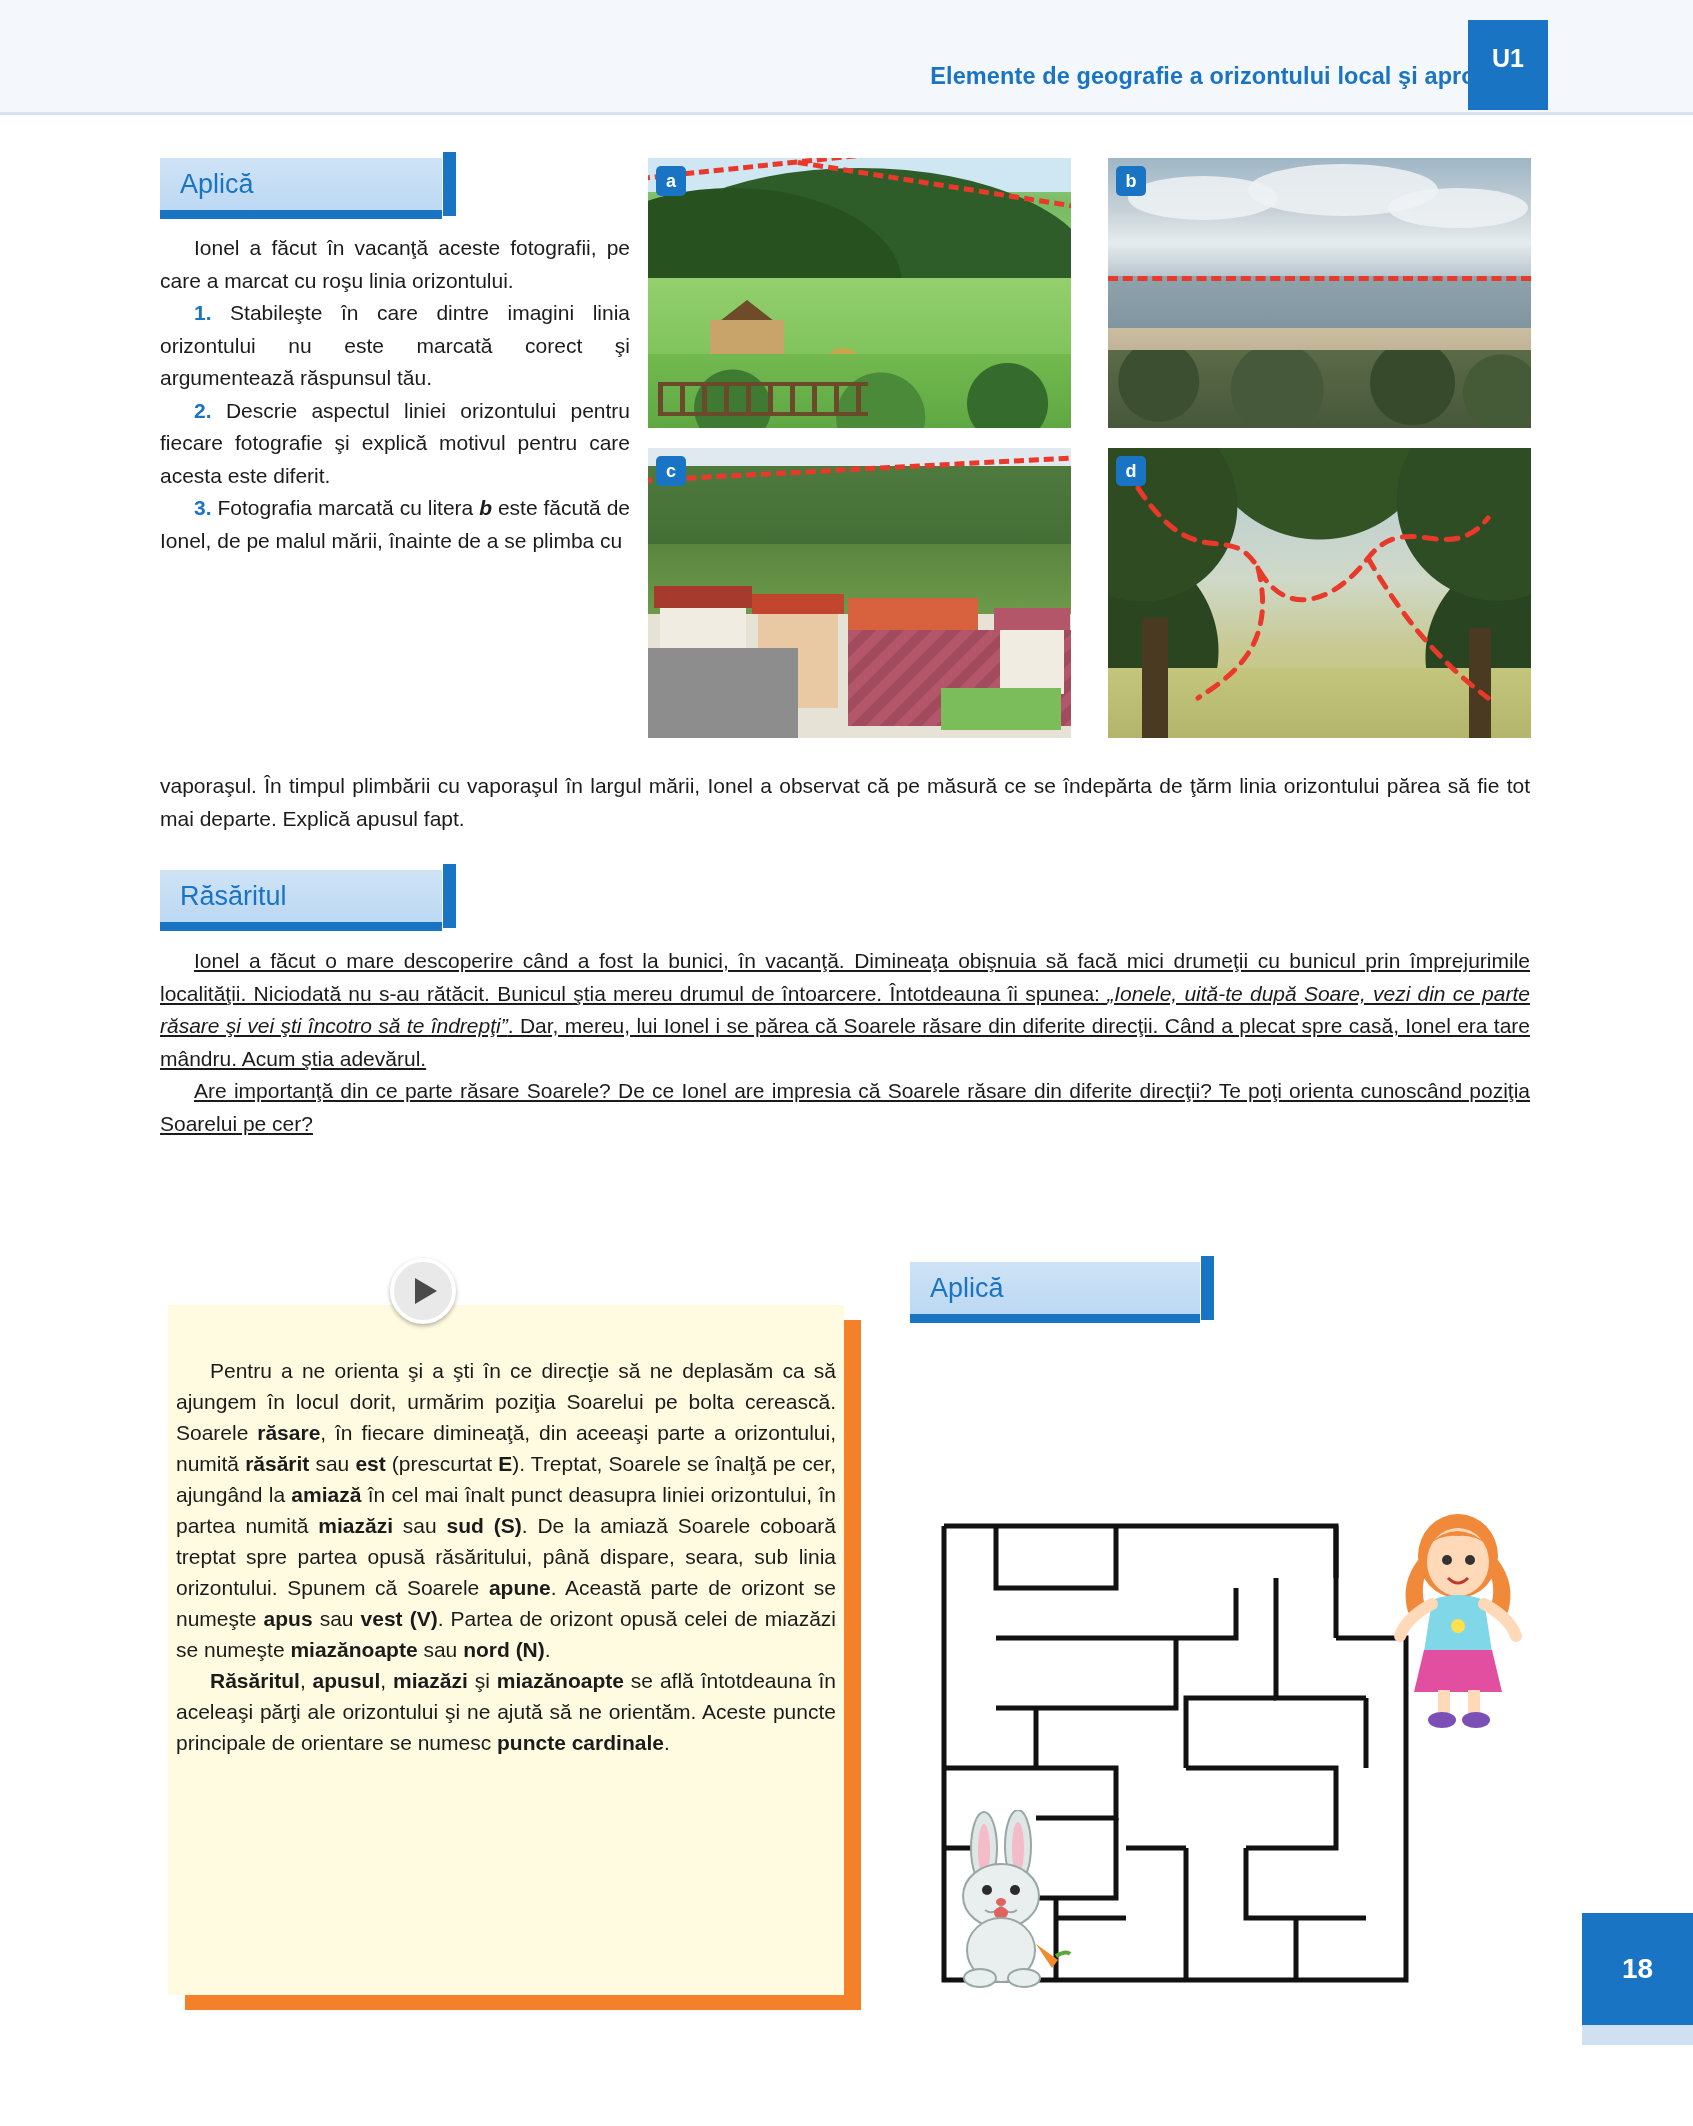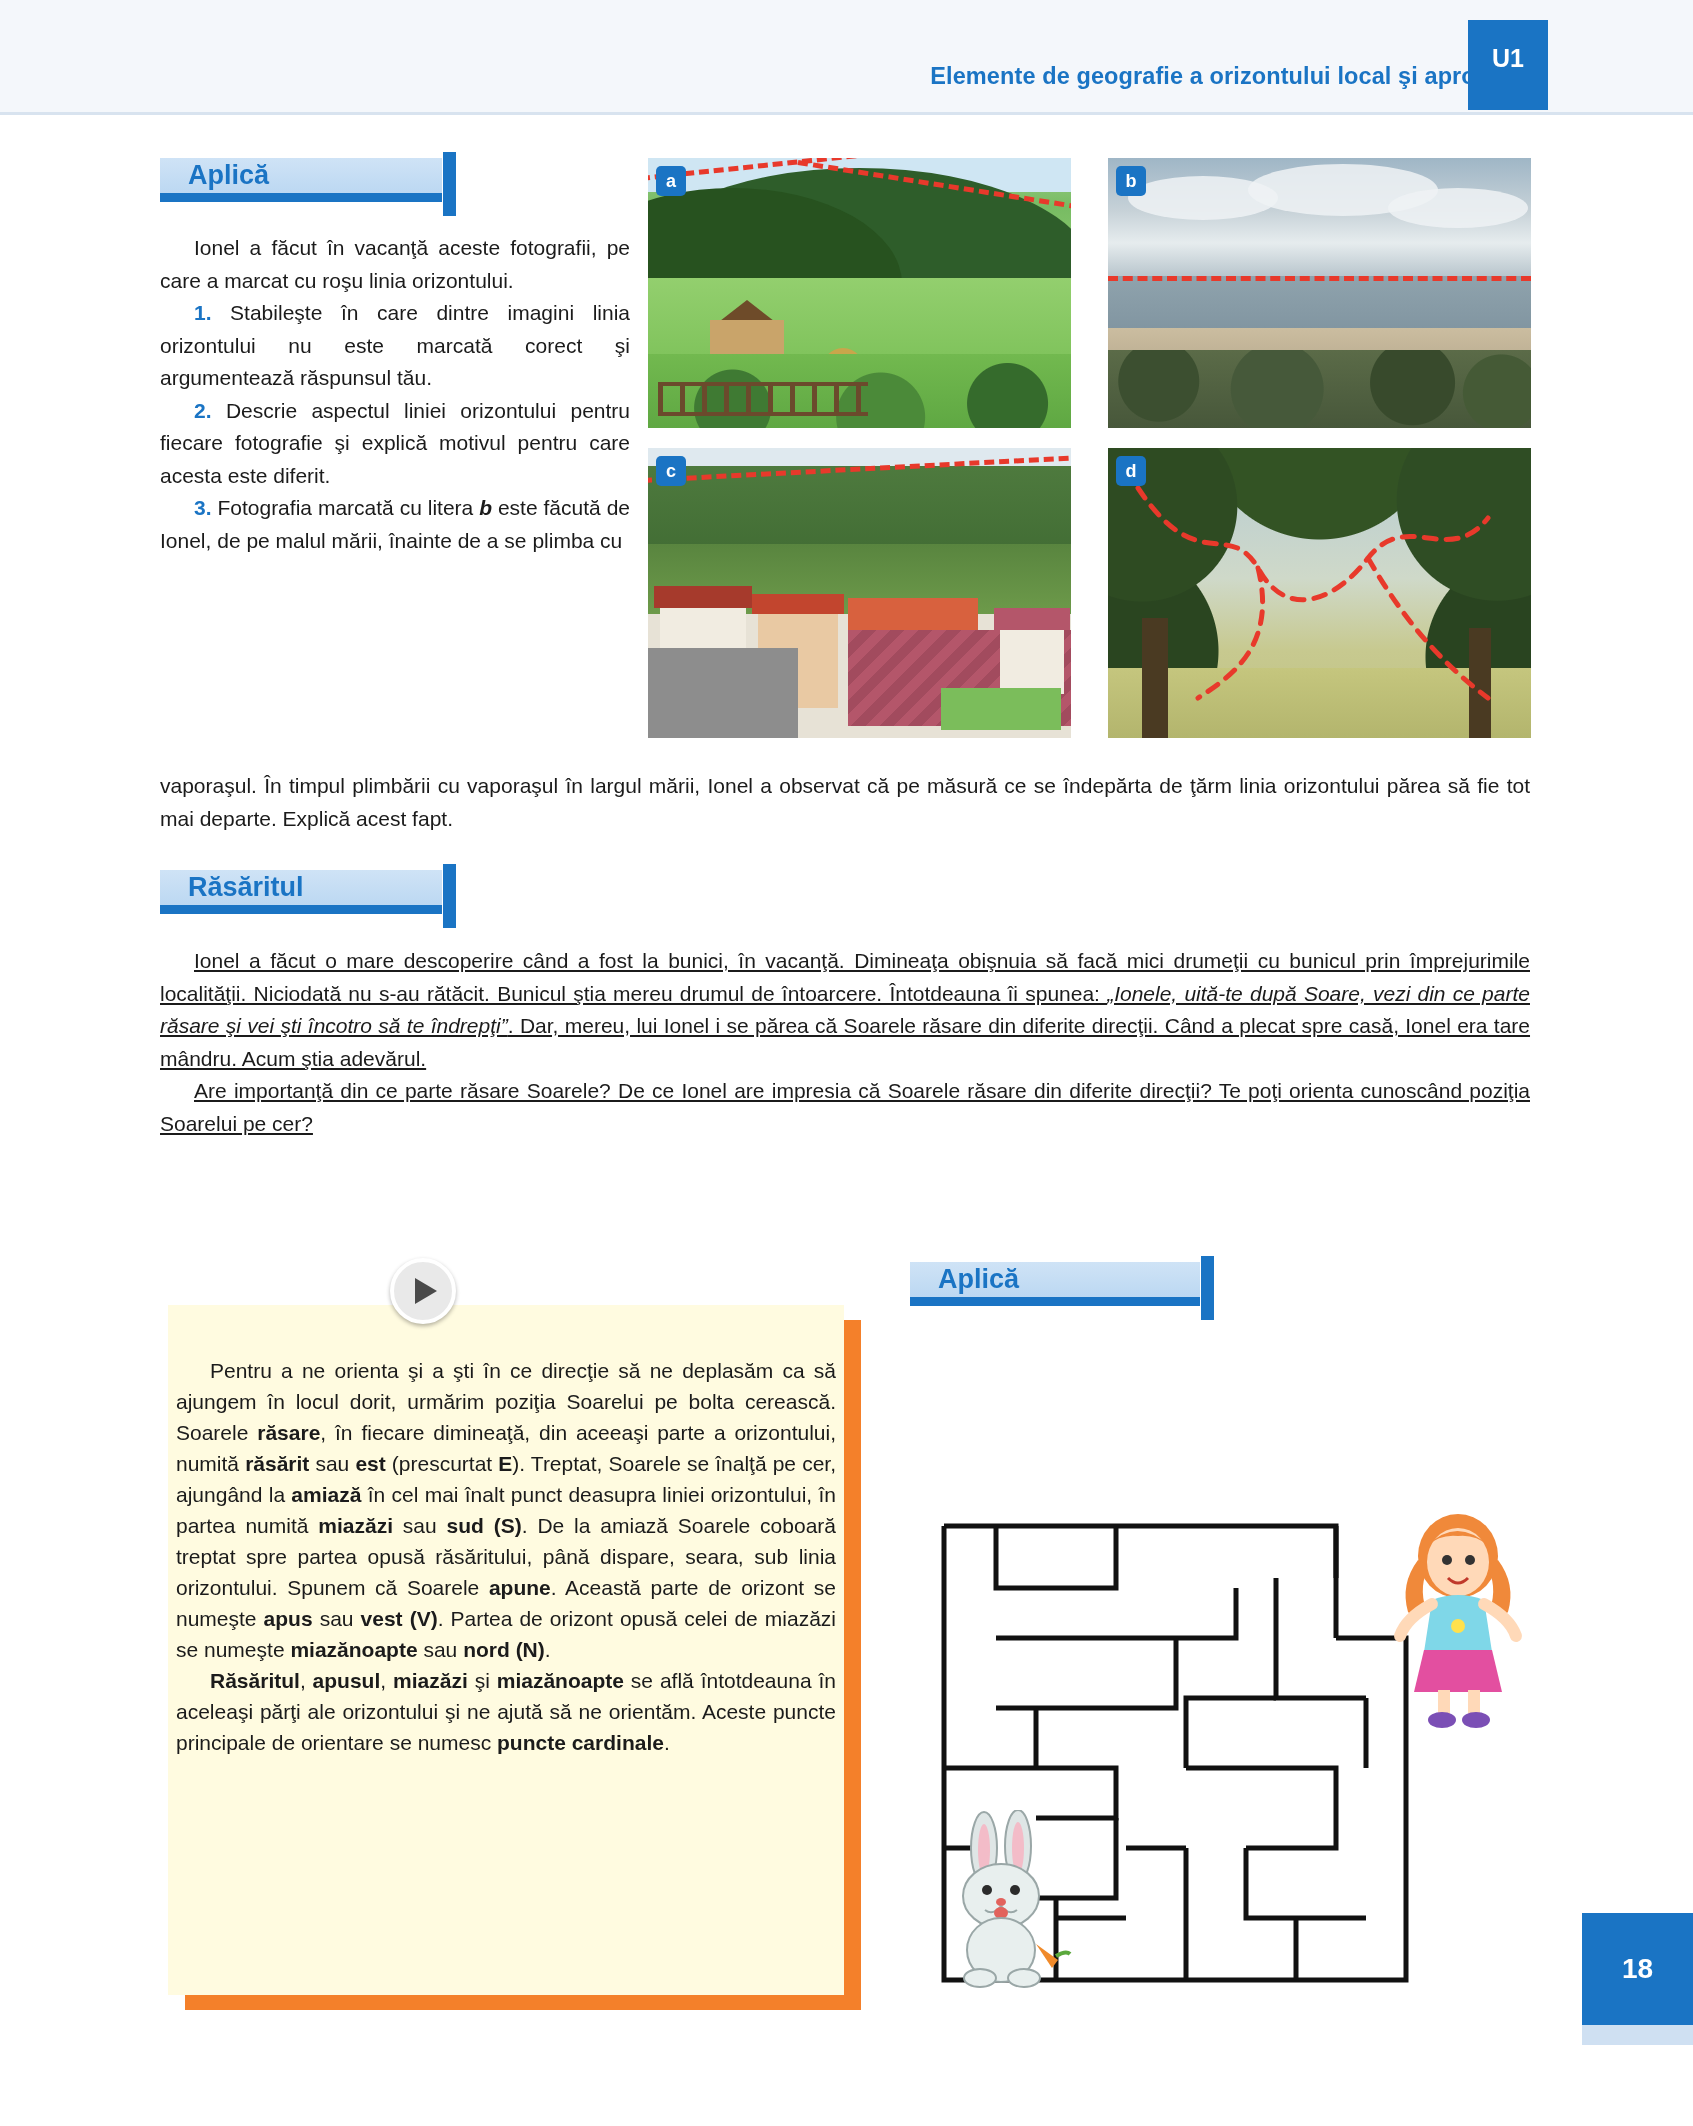--- a/index.html
+++ b/index.html
@@ -36,24 +36,24 @@
     background: #1a74c4; color: #fff;
     font-size: 25px; font-weight: bold;
     display: flex; align-items: center; justify-content: center;
     padding-bottom: 14px;
   }
 
   
   .head-wrap { position: absolute; }
   .head-bar {
     position: relative;
-    height: 35px;
+    height: 52px;
     display: flex; align-items: center;
-    padding-left: 28px;
-    font-size: 27px; font-weight: bold;
+    padding-left: 20px;
+    font-size: 27px; font-weight: normal;
   }
   .head-blue { background: linear-gradient(to bottom,#cfe3f6,#bcd8f2); color:#1a74c4; }
   .head-blue::after {
     content:""; position:absolute; right:-14px; top:-6px;
     width: 13px; height: 64px; background:#1a74c4;
   }
   .head-blue-underline {
     height: 9px; background: #1a74c4; width: 100%;
   }
   .head-orange { background: linear-gradient(to bottom,#ffe9c6,#ffe0ad); color:#e8521a; }
@@ -227,21 +227,21 @@
   </div>
 
   <div class="col-text" style="left:160px; top:232px; width:470px;">
     <p>Ionel a făcut în vacanţă aceste fotografii, pe care a marcat cu roşu linia orizontului.</p>
     <p><span class="num">1.</span> Stabileşte în care dintre imagini linia orizontului nu este marcată corect şi argumentează răspunsul tău.</p>
     <p><span class="num">2.</span> Descrie aspectul liniei orizontului pentru fiecare fotografie şi explică motivul pentru care acesta este diferit.</p>
     <p><span class="num">3.</span> Fotografia marcată cu litera <span class="b i">b</span> este făcută de Ionel, de pe malul mării, înainte de a se plimba cu</p>
   </div>
 
   <div class="col-text" style="left:160px; top:770px; width:1370px;">
-    <p style="text-indent:0">vaporaşul. În timpul plimbării cu vaporaşul în largul mării, Ionel a observat că pe măsură ce se îndepărta de ţărm linia orizontului părea să fie tot mai departe. Explică acest fapt.</p>
+    <p style="text-indent:0">vaporaşul. În timpul plimbării cu vaporaşul în largul mării, Ionel a observat că pe măsură ce se îndepărta de ţărm linia orizontului părea să fie tot mai departe. Explică apusul fapt.</p>
   </div>
 
   <div class="photo pa" style="left:648px; top:158px; width:423px; height:270px;">
     <div class="sky"></div>
     <div class="ridge"></div>
     <div class="ridge2"></div>
     <div class="field"></div>
     <div class="hutroof"></div>
     <div class="hut"></div>
     <div class="hay"></div>

